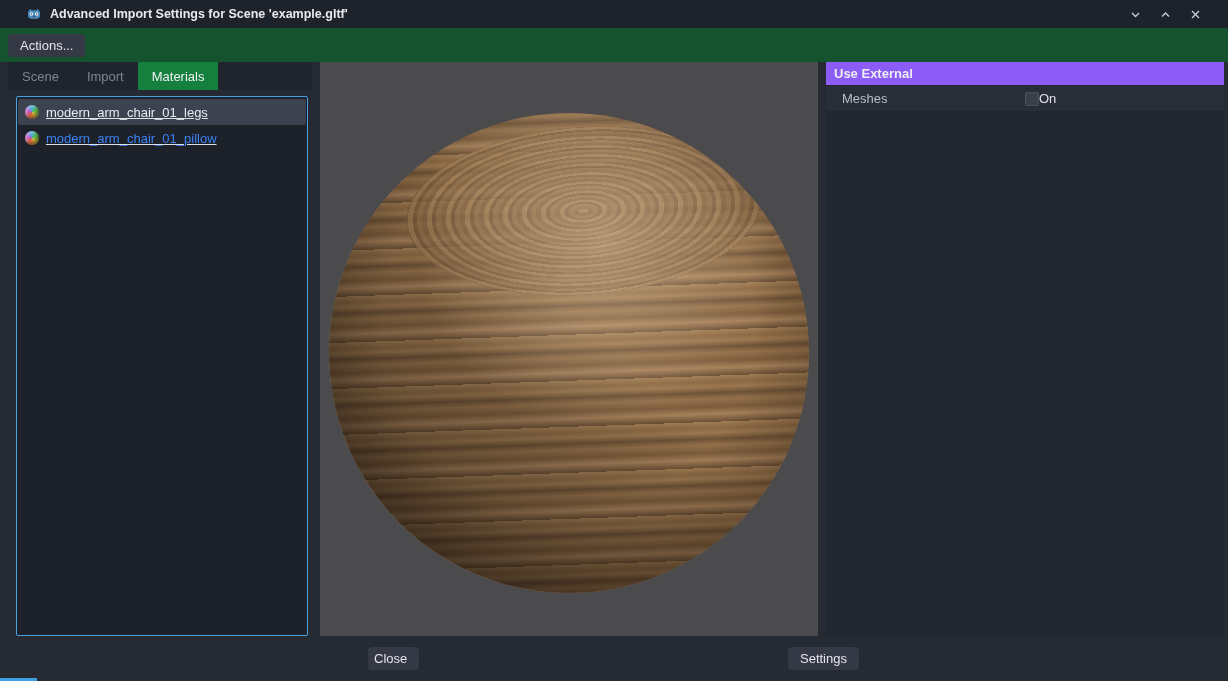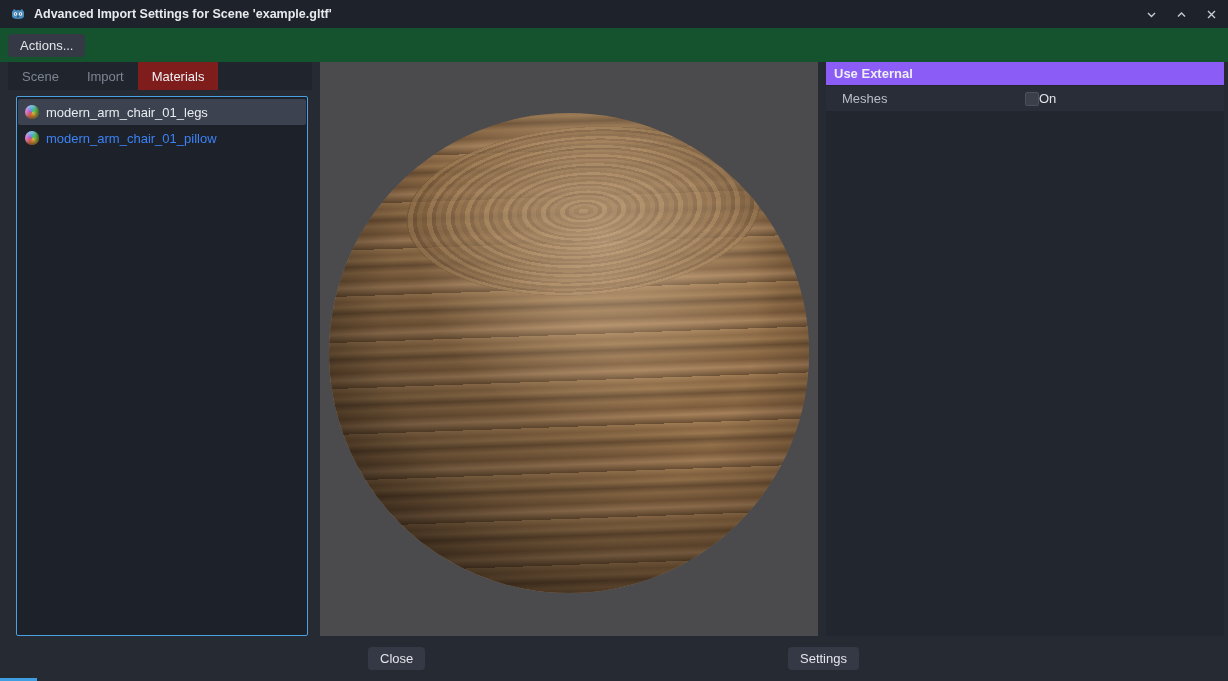--- a/index.html
+++ b/index.html
@@ -6,43 +6,43 @@
   * { box-sizing: border-box; }
   html,body { margin:0; padding:0; }
   body {
     width:1228px; height:681px; overflow:hidden; position:relative;
     background:#262b33; color:#dfe2e7;
     font-family:"Liberation Sans","DejaVu Sans",sans-serif; font-size:13px;
   }
   
   .titlebar {
     height:28px; background:#1d222b; display:flex; align-items:center;
-    padding:0 10px; gap:8px;
+    padding:0 26px; gap:8px;
   }
   .titlebar .title { font-weight:bold; font-size:12.5px; color:#e8eaee; }
   .titlebar .controls { margin-left:auto; display:flex; align-items:center; gap:16px; }
   .winbtn { width:14px; height:14px; display:flex; align-items:center; justify-content:center; cursor:pointer; color:#c7cbd3; }
   .winbtn svg { display:block; }
   
   .menubar { height:34px; display:flex; align-items:center; padding:0 8px; background:#14532d; }
   .btn {
     background:#343945; border:none; border-radius:4px; color:#e3e6ea;
     font-family:inherit; font-size:13px; padding:4px 12px; cursor:pointer;
   }
   
   .main { display:flex; height:574px; gap:8px; padding-right:4px;padding-left:8px; }
   .leftcol { width:304px; display:flex; flex-direction:column; }
   .tabstrip { height:28px; background:#20242d; display:flex; align-items:stretch; }
   .tab {
     padding:0 14px; display:flex; align-items:center; color:#7d8492; cursor:pointer;
   }
-  .tab.active { background:#7f1d1d; color:#eef0f4; }
+  .tab.active { background:#15803d; color:#eef0f4; }
   .listpanel {
     flex:1; margin:6px 4px 0 8px; background:#1d2129;
-    border:1px solid #4aa0e0; border-radius:2px; padding:2px 1px; overflow:hidden;
+    border:1px solid #4aa0e0; border-radius:2px; padding:2px 1px; overflow:hidden;text-decoration:underline;
   }
   .listitem {
     height:26px; display:flex; align-items:center; gap:7px; padding:0 7px;
     color:#3b82f6; cursor:pointer; border-radius:2px;
   }
   .listitem.selected { background:var(--selection); color:#e8ebef; }
   .mat-icon {
     width:14px; height:14px; border-radius:50%; flex:0 0 auto;
     background:conic-gradient(from 210deg,#d9643f,#c24ec9,#3fa9d9,#59c24e,#d9b83f,#d9643f);
     box-shadow:inset -2px -2px 3px rgba(0,0,0,.45), inset 2px 2px 3px rgba(255,255,255,.35);
@@ -80,21 +80,21 @@
   .prop-row { height:25px; display:flex; align-items:center; background:#282d37; margin-top:1px; }
   .prop-label { width:50%; padding-left:16px; color:#b9bec8; }
   .prop-value { display:flex; align-items:center; }
   .checkbox {
     width:14px; height:14px; background:#3a3f49; border:1px solid #4a505c;
     border-radius:2px; cursor:pointer;
   }
   
   .footer { height:43px; position:relative; background:#262b33; }
   .footer .btn { position:absolute; top:11px; }
-  #close-btn { left:368px; }
+  #close-btn { left:368px;padding-left:6px; }
   #reimport-btn { left:788px; }
   .bottom-accent { position:absolute; left:0; bottom:0; width:37px; height:3px; background:var(--accent); }
 </style>
 </head>
 <body>
 
 <div class="titlebar">
   <span style="display:flex;">
     <svg width="16" height="16" viewBox="0 0 16 16">
       <path d="M2 6 L4 3 L6 4.5 L8 4 L10 4.5 L12 3 L14 6 L14 10 Q14 13 8 13 Q2 13 2 10 Z" fill="#478cbf"></path>

